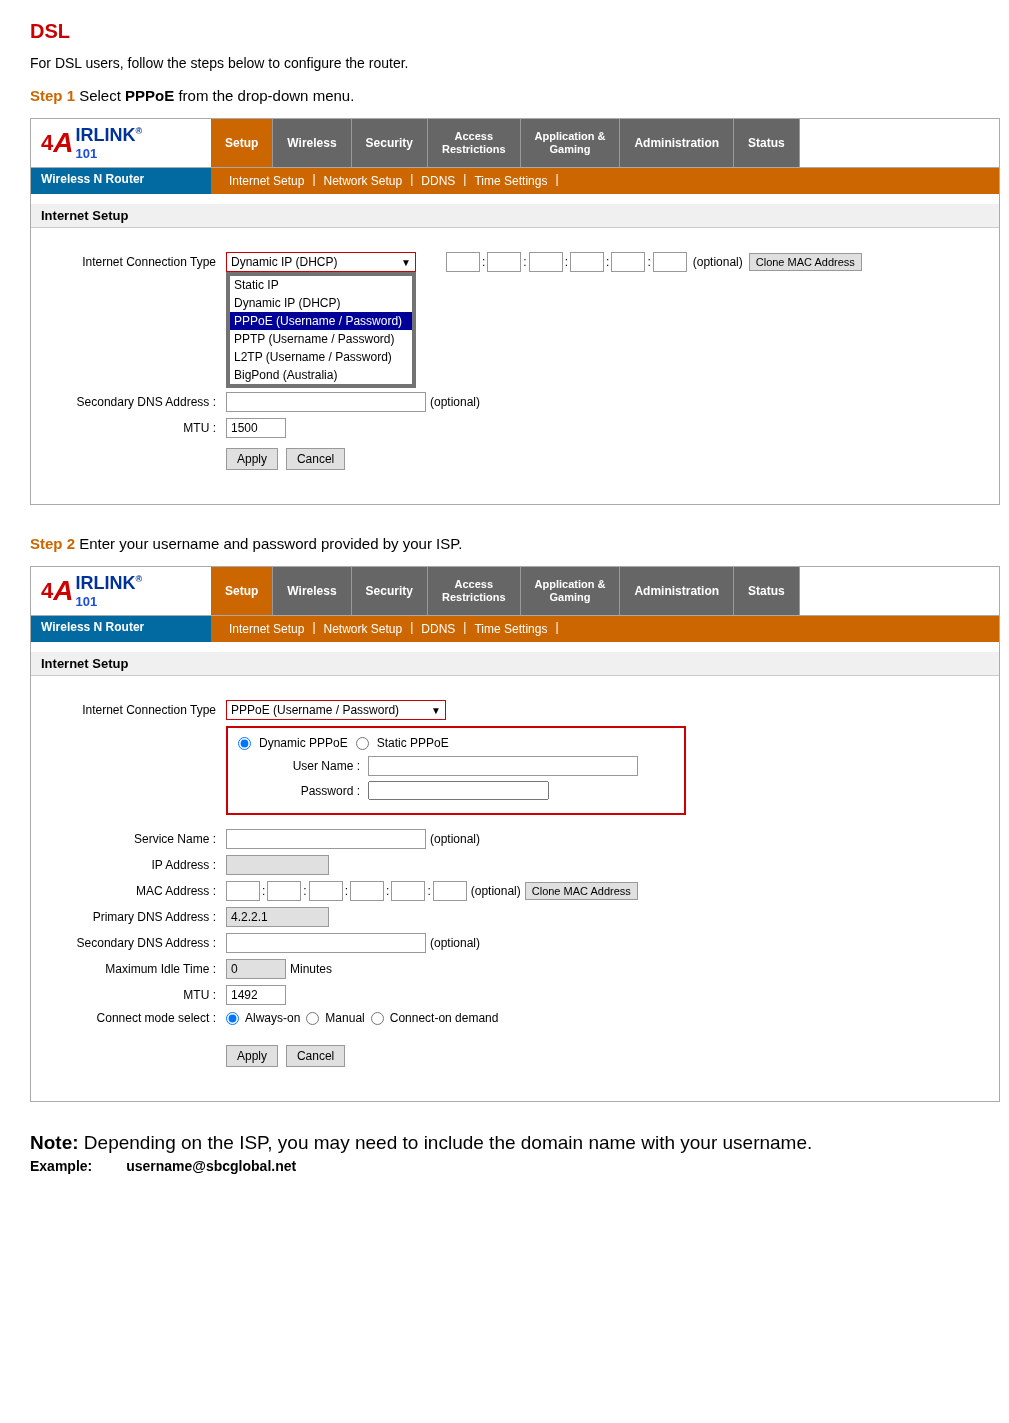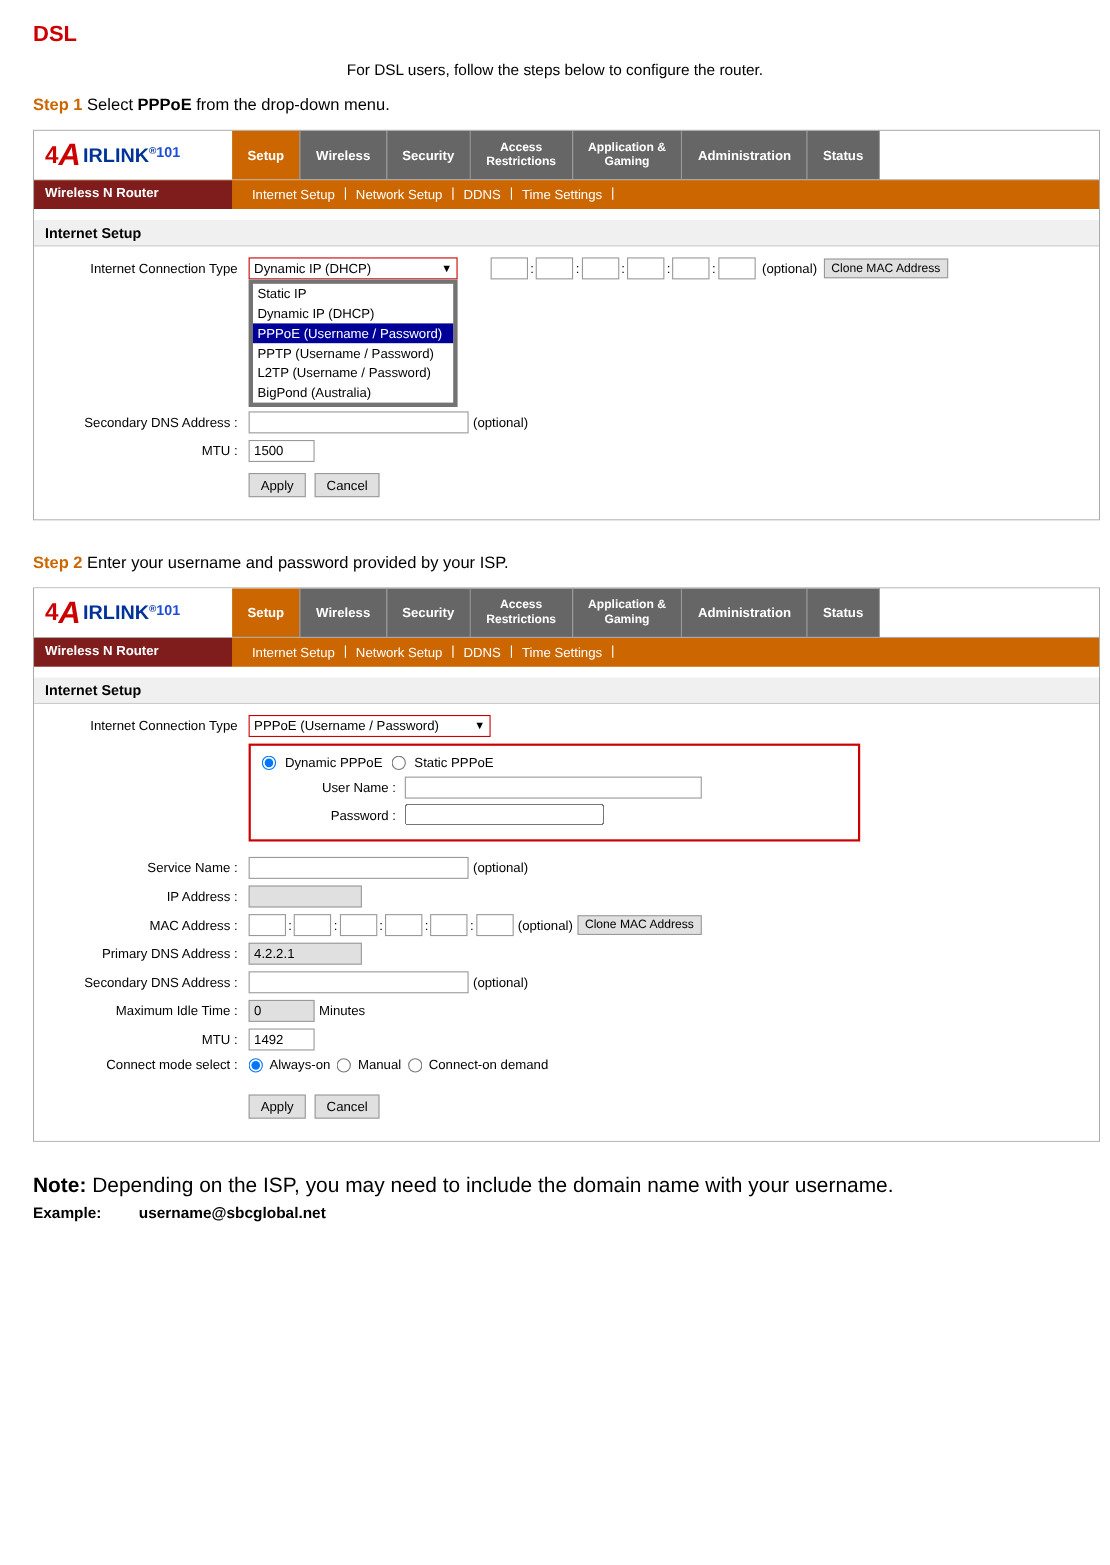--- a/index.html
+++ b/index.html
@@ -13,21 +13,20 @@
     }
     h1.page-title {
       color: #cc0000;
       font-size: 20px;
       font-weight: bold;
       margin-bottom: 12px;
     }
     .intro-text {
       font-size: 14px;
       margin-bottom: 16px;
-      text-align: center;
     }
     .step-label {
       font-size: 15px;
       margin-bottom: 14px;
     }
     .step-label .step-num {
       color: #cc6600;
       font-weight: bold;
     }
     .router-ui {
@@ -61,20 +60,21 @@
     }
     .logo-4 {
       font-size: 22px;
       font-weight: bold;
       color: #cc0000;
       vertical-align: super;
       font-style: normal;
     }
     .logo-text {
       display: flex;
+      flex-direction: column;
       margin-left: 2px;
     }
     .logo-irlink {
       font-size: 18px;
       font-weight: bold;
       color: #003399;
     }
     .logo-reg {
       font-size: 9px;
       color: #003399;
@@ -131,21 +131,21 @@
     }
     .section-title-bar {
       background: #f0f0f0;
       padding: 4px 10px;
       font-weight: bold;
       font-size: 13px;
       color: #000;
       border-bottom: 1px solid #ccc;
     }
     .form-area {
-      padding: 10px 20px;
+      padding: 24px 20px;
     }
     .form-row {
       display: flex;
       align-items: center;
       margin-bottom: 6px;
       font-size: 12px;
     }
     .form-label {
       width: 175px;
       text-align: right;
@@ -230,21 +230,21 @@
     }
     .button-row {
       margin-top: 10px;
       padding-left: 175px;
     }
     
     .pppoe-box {
       border: 2px solid #cc0000;
       padding: 8px 10px;
       margin-bottom: 8px;
-      width: 556px;
+      width: 460px;
     }
     .radio-row {
       display: flex;
       align-items: center;
       gap: 8px;
       margin-bottom: 6px;
       font-size: 12px;
     }
     .pppoe-field-row {
       display: flex;
@@ -257,21 +257,21 @@
       text-align: right;
       padding-right: 8px;
     }
     input[type="text"].pppoe-input {
       width: 270px;
       font-size: 12px;
       padding: 2px 4px;
       border: 1px solid #999;
     }
     .router-brand {
-      background: #7f1d1d;
+      background: #0369a1;
       padding: 4px 10px;
       font-size: 12px;
       font-weight: bold;
       color: #fff;
       min-width: 180px;
     }
     .note-section {
       margin-top: 10px;
       font-size: 19px;
     }

